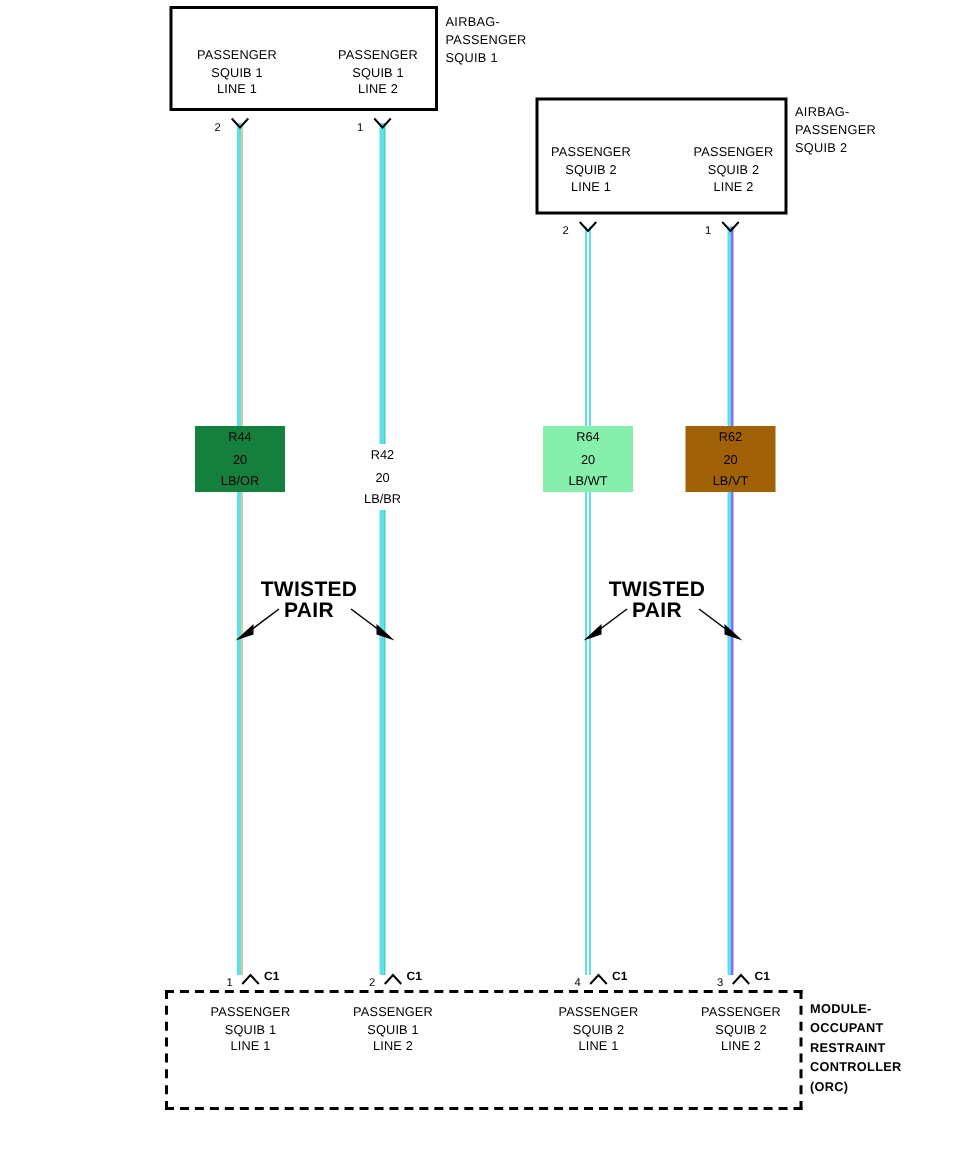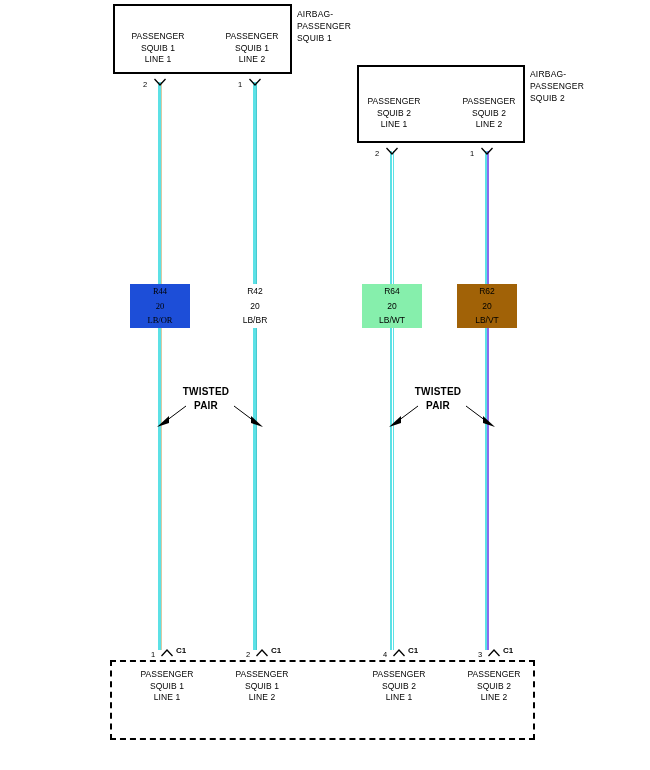--- a/index.html
+++ b/index.html
@@ -84,21 +84,21 @@
     font-size: 8.5px;
     line-height: 14.5px;
     color: #000000;
     white-space: nowrap;
   }
 
   
   .tp-label {
     position: absolute;
     text-align: center;
-    font-size: 10px;
+    font-size: 14px;
     line-height: 14px;
     font-weight: bold;
     color: #000000;
     white-space: nowrap;
     letter-spacing: 0.2px;
   }
   .tp-arrows { position: absolute; }
 
   
   .module-box {
@@ -195,27 +195,27 @@
   </div>
   <div class="pin-num" style="left:375px; top:149px;">2</div>
 
   <div class="term" style="left:480px; top:147px;">
     <svg width="14" height="12" viewBox="0 0 14 12">
       <path d="M1.5 1 L7 7 L12.5 1" stroke="#000" stroke-width="1.3" fill="none"></path>
     </svg>
   </div>
   <div class="pin-num" style="left:470px; top:149px;">1</div>
 
-  <div class="wire-label" style="left:130px; top:284px; width:60px; background:#1d4ed8;font-family:Liberation Serif, serif;">
+  <div class="wire-label" style="left:130px; top:284px; width:60px; background:#15803d;">
     <div>R44</div>
     <div>20</div>
     <div>LB/OR</div>
   </div>
 
-  <div class="wire-label" style="left:225px; top:284px; width:60px; background:#fff;">
+  <div class="wire-label" style="left:225px; top:296px; width:60px; background:#fff;">
     <div>R42</div>
     <div>20</div>
     <div>LB/BR</div>
   </div>
 
   <div class="wire-label" style="left:362px; top:284px; width:60px; background:#86efac;">
     <div>R64</div>
     <div>20</div>
     <div>LB/WT</div>
   </div>
@@ -303,14 +303,21 @@
     <div>SQUIB 2</div>
     <div>LINE 1</div>
   </div>
 
   <div class="comp-cell" style="left:449px; top:669px; width:90px;">
     <div>PASSENGER</div>
     <div>SQUIB 2</div>
     <div>LINE 2</div>
   </div>
 
+  <div class="module-name" style="left:540px; top:666px;">
+    <div>MODULE-</div>
+    <div>OCCUPANT</div>
+    <div>RESTRAINT</div>
+    <div>CONTROLLER</div>
+    <div>(ORC)</div>
+  </div>
 
 </div>
 
 </body></html>

